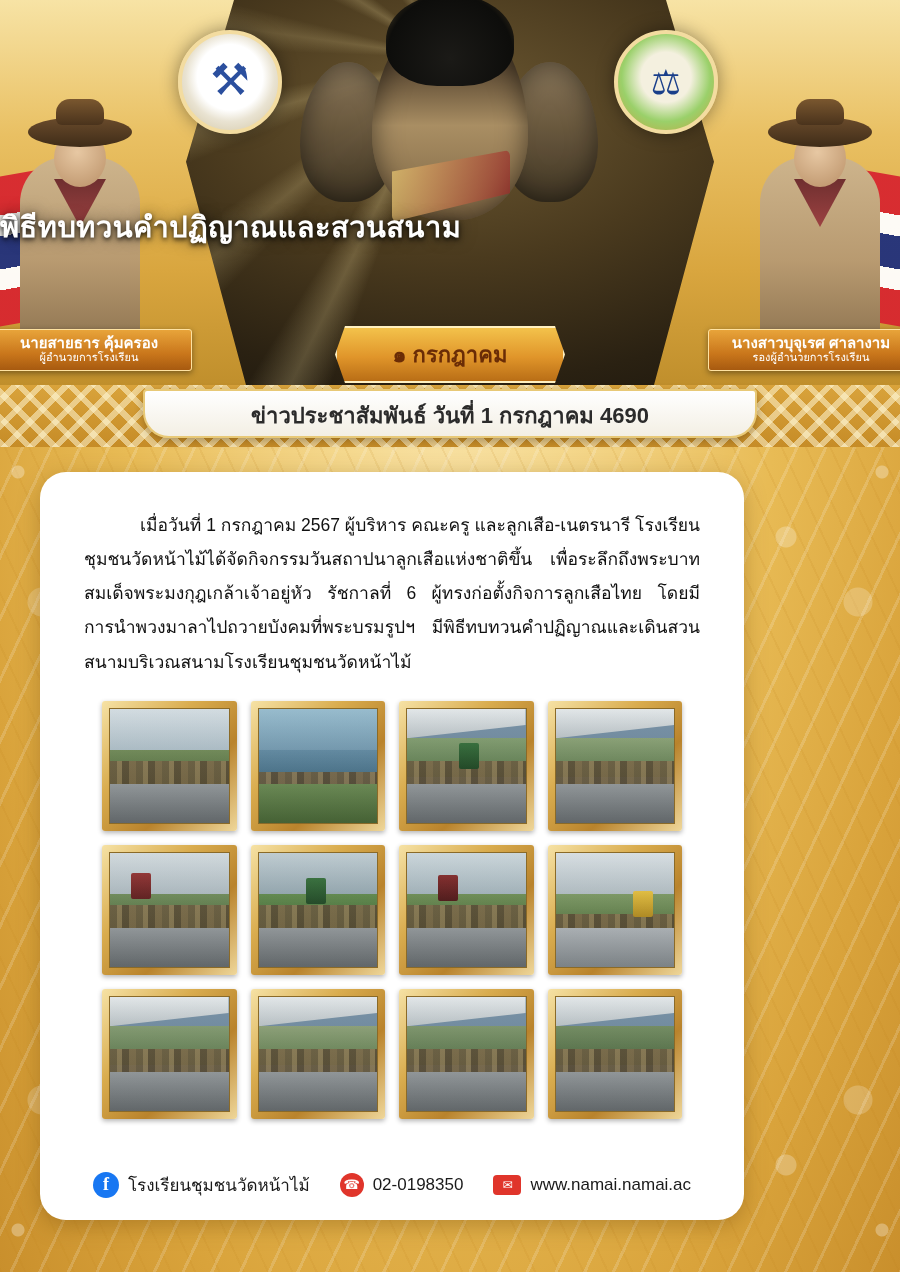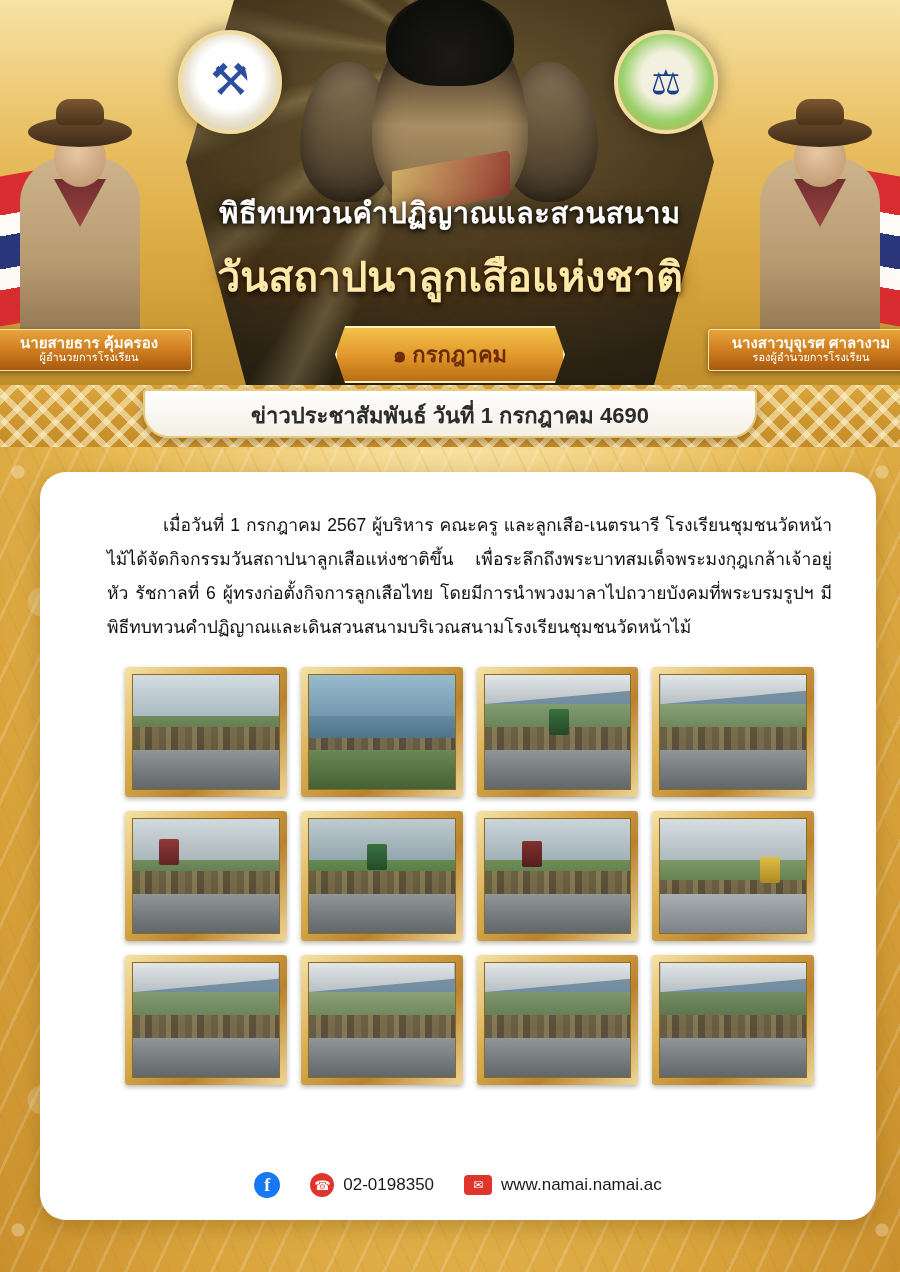--- a/index.html
+++ b/index.html
@@ -148,41 +148,40 @@
     background: linear-gradient(180deg,#6b4c2c,#3f2c18);
   }
   .leader .hat::after{
     content:""; position:absolute; left:28px; top:-18px; width:48px; height:26px; border-radius:14px 14px 6px 6px;
     background: linear-gradient(180deg,#7a572f,#4a331c);
   }
   .leader.left{ left:10px; }
   .leader.right{ right:10px; }
 
   .title-block{
-    position:absolute; left:0; right:0; top:190px; text-align:center; color:#fff;
+    position:absolute; left:0; right:0; top:204px; text-align:left; color:#fff;
   }
   .title-line1{
     font-size:29px; font-weight:bold; letter-spacing:.5px;
     text-shadow: 0 2px 5px rgba(0,0,0,.85), 0 0 16px rgba(0,0,0,.6);
   }
   .title-line2{
     margin-top:8px;
     font-size:41px; font-weight:bold;
     color:#ffe9a8;
     text-shadow: 0 3px 6px rgba(0,0,0,.85), 0 0 18px rgba(120,60,0,.7);
   }
   .date-ribbon{
     position:absolute; left:50%; transform:translateX(-50%); top:326px;
     min-width:230px; padding:9px 46px;
     background: linear-gradient(180deg,#f3c24b 0%,#e0952a 55%,#b96e16 100%);
     border:2px solid #fff0c0;
     color:#6a2c06; font-size:22px; font-weight:bold; text-align:center;
     clip-path: polygon(10px 0,calc(100% - 10px) 0,100% 50%,calc(100% - 10px) 100%,10px 100%,0 50%);
     box-shadow: 0 4px 10px rgba(0,0,0,.45);
-    font-family: Liberation Serif, serif;
   }
 
   .name-tag{
     position:absolute; bottom:14px; width:206px; padding:4px 6px 6px;
     text-align:center; color:#fff;
     background: linear-gradient(180deg,#e8a43a 0%,#c9761b 60%,#a75a10 100%);
     border:1px solid #ffe2a0;
     border-radius:3px;
     box-shadow: 0 2px 6px rgba(0,0,0,.4);
   }
@@ -207,26 +206,25 @@
     width:614px; height:49px; line-height:49px;
     background: linear-gradient(180deg,#ffffff,#f3efe4);
     border:2px solid #e8c977;
     border-radius: 4px 4px 26px 26px;
     text-align:center; color:#2b2b2b; font-size:22px; font-weight:bold;
     box-shadow: 0 3px 8px rgba(0,0,0,.25);
   }
 
   
   .card{
-    position:absolute; left:40px; top:472px; width:836px; height:748px;
+    position:absolute; left:40px; top:472px; width:704px; height:748px;
     background:#fff;
     border-radius: 26px;
     box-shadow: 0 6px 22px rgba(110,70,10,.35);
     overflow:hidden;
-    padding-left:23px;
   }
   .body-text{
     padding: 36px 44px 0 44px;
     font-size: 17.5px;
     line-height: 1.95;
     color:#111;
     text-align: justify;
   }
   .body-text .indent{ display:inline-block; width:56px; }
 
@@ -336,21 +334,20 @@
   </div>
   <div class="leader right">
     <div class="body"></div>
     <div class="scarf"></div>
     <div class="head"></div>
     <div class="hat"></div>
   </div>
 
   <div class="title-block">
     <div class="title-line1">พิธีทบทวนคำปฏิญาณและสวนสนาม</div>
-    <div class="title-line2">วันสถาปนาลูกเสือแห่งชาติ</div>
   </div>
   <div class="date-ribbon">๑ กรกฎาคม</div>
 
   <div class="name-tag left">
     <div class="nm">นายสายธาร  คุ้มครอง</div>
     <div class="ro">ผู้อำนวยการโรงเรียน</div>
   </div>
   <div class="name-tag right">
     <div class="nm">นางสาวบุจุเรศ  ศาลางาม</div>
     <div class="ro">รองผู้อำนวยการโรงเรียน</div>
@@ -479,20 +476,21 @@
           <div class="crowd"></div>
           <div class="ground"></div>
           <div class="tint"></div>
         </div>
       </div>
   </div>
 
   <div class="footer">
     <div class="fitem">
       <span class="fb-icon">f</span>
+      <span>โรงเรียนชุมชนวัดหน้าไม้</span>
     </div>
     <div class="fitem">
       <span class="ph-icon">☎</span>
       <span>02-0198350</span>
     </div>
     <div class="fitem">
       <span class="mail-icon">✉</span>
       <span>www.namai.namai.ac</span>
     </div>
   </div>

